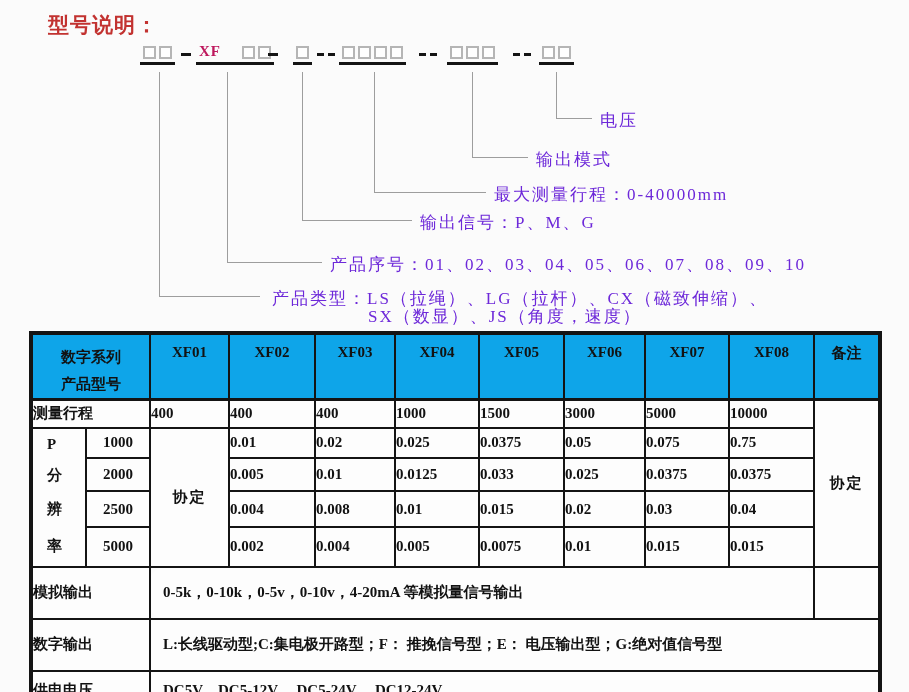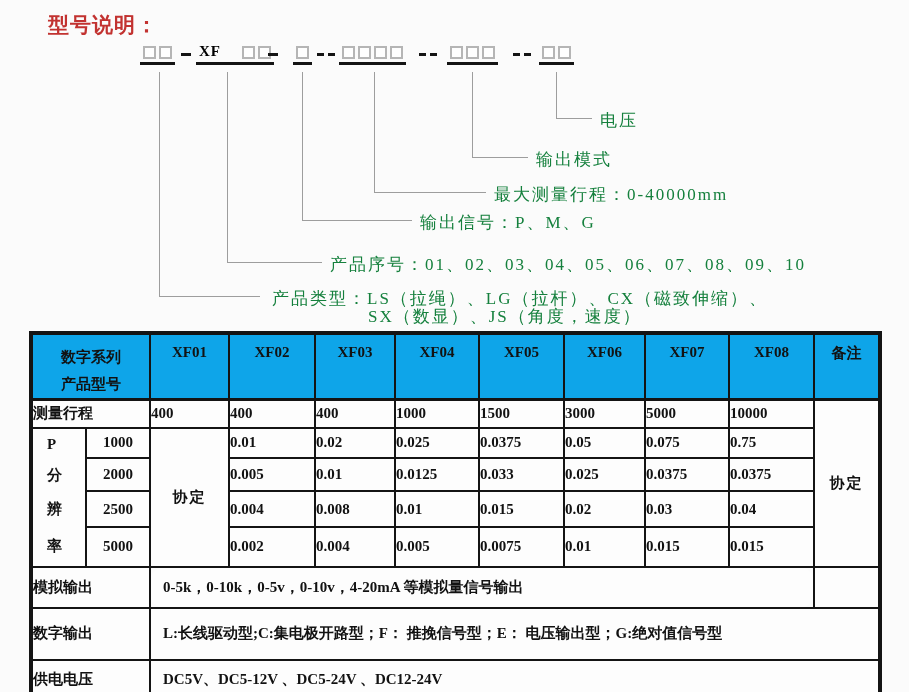--- a/index.html
+++ b/index.html
@@ -20,29 +20,29 @@
   .code-group{
     display:inline-flex;align-items:flex-end;gap:3px;
     padding:0 3px 3px 3px;border-bottom:3px solid #141414;height:17px;
     box-sizing:content-box;
   }
   .code-box{
     width:13px;height:13px;border:2px solid #b5b5b5;background:#fefefe;
     box-sizing:border-box;
   }
   .code-prefix{
-    font-size:15px;font-weight:bold;color:#000000;letter-spacing:1px;
+    font-size:15px;font-weight:bold;color:#be185d;letter-spacing:1px;
     line-height:15px;margin-right:18px;
   }
   .dash{height:3px;background:#141414;}
   
   .vl{width:1px;background:#9d9d9d;}
   .hl{height:1px;background:#9d9d9d;}
   .leader-label{
-    font-size:17px;color:#15803d;letter-spacing:2px;white-space:nowrap;
+    font-size:17px;color:#6d28d9;letter-spacing:2px;white-space:nowrap;
   }
   
   table.spec{
     position:absolute;left:29px;top:331px;width:849px;
     border-collapse:collapse;table-layout:fixed;
     border:4px solid #141414;
     font-size:15px;font-weight:bold;color:#121212;
   }
   table.spec td{
     border:2px solid #141414;padding:0;overflow:hidden;
@@ -223,21 +223,21 @@
   <tr style="height:39px;">
     <td class="ctr bold-r">5000</td>
     <td class="val">0.002</td>
     <td class="val">0.004</td>
     <td class="val bold-r">0.005</td>
     <td class="val">0.0075</td>
     <td class="val">0.01</td>
     <td class="val">0.015</td>
     <td class="val bold-r">0.015</td>
   </tr>
-  <tr style="height:41px;">
+  <tr style="height:52px;">
     <td colspan="2" class="lab bold-r">模拟输出</td>
     <td colspan="8" class="val bold-r" style="padding-left:12px;border-radius:15px;">0-5k，0-10k，0-5v，0-10v，4-20mA 等模拟量信号输出</td>
     <td></td>
   </tr>
   <tr style="height:52px;">
     <td colspan="2" class="lab bold-r">数字输出</td>
     <td colspan="9" class="val" style="padding-left:12px;">L:长线驱动型;C:集电极开路型；F： 推挽信号型；E： 电压输出型；G:绝对值信号型</td>
   </tr>
   <tr style="height:41px;">
     <td colspan="2" class="lab bold-r">供电电压</td>

